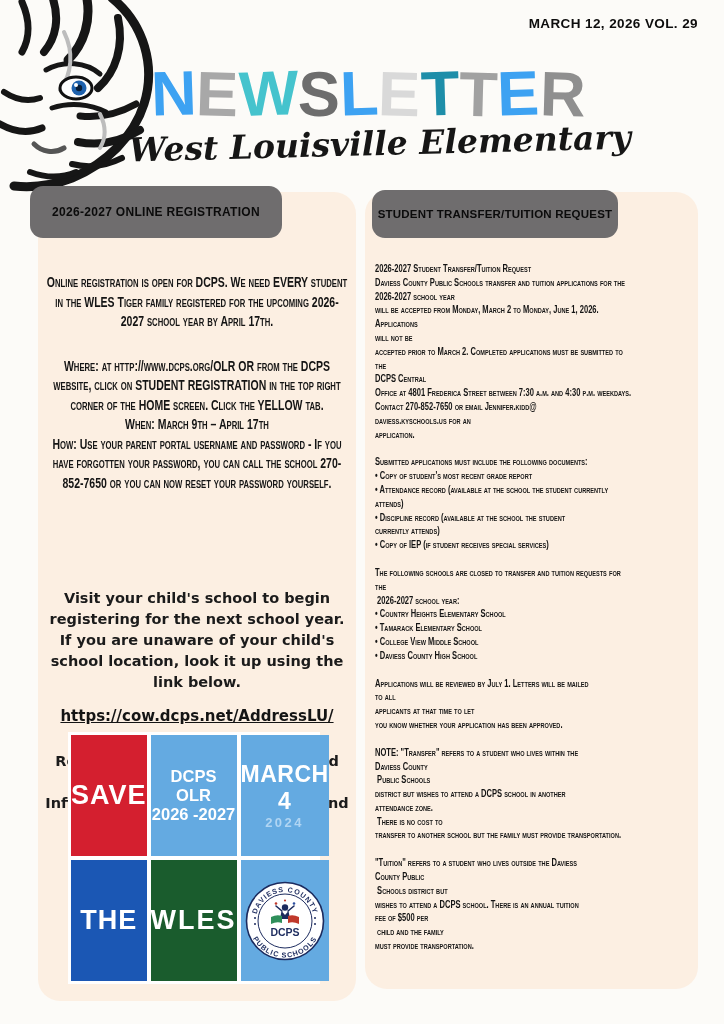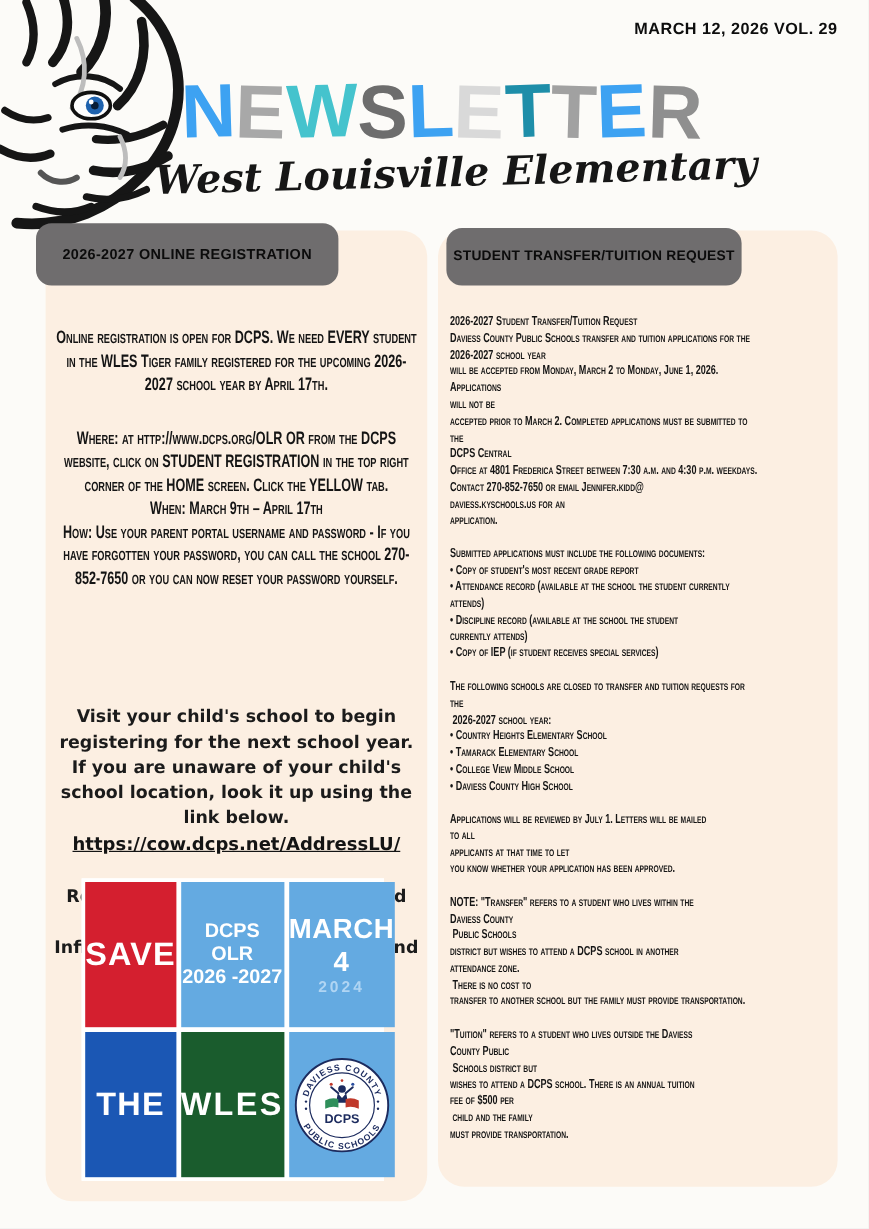--- a/index.html
+++ b/index.html
@@ -33,21 +33,21 @@
   .slab-wrap{position:absolute;top:80px;left:50%;width:432px;
              transform:translateX(-50%) scaleX(.70);transform-origin:center top;
              text-align:center;color:#141414;}
   .slab-para{font-weight:800;font-size:15px;line-height:19.5px;margin:0 0 0 0;
              font-variant:small-caps;white-space:pre-wrap;}
   .slab-para:first-child{margin-bottom:25px;}
   .round-wrap{position:absolute;top:396px;left:0;width:100%;box-sizing:border-box;
               padding:0 6px;text-align:center;color:#1b1b1b;
               font-family:"DejaVu Sans",sans-serif;}
   .visit{font-weight:700;font-size:14.5px;line-height:21px;}
-  .addr-link{display:inline-block;margin-top:1px;font-weight:800;font-size:15px;
+  .addr-link{display:inline-block;margin-top:14px;font-weight:800;font-size:15px;
              color:#141414;text-decoration:underline;}
   .rereg{margin-top:26px;font-weight:700;font-size:14.5px;line-height:21px;}
 
   
   .std-grid{position:absolute;left:30px;top:540px;width:246px;height:246px;
             display:grid;grid-template-columns:1fr 1fr 1fr;grid-auto-rows:1fr;gap:4px;
             background:#fff;border:3px solid #fff;}
   .cell{display:flex;flex-direction:column;align-items:center;justify-content:center;
         color:#fff;font-weight:800;text-align:center;}
   .c-save{background:#d41f2f;font-size:27px;letter-spacing:1px;}

